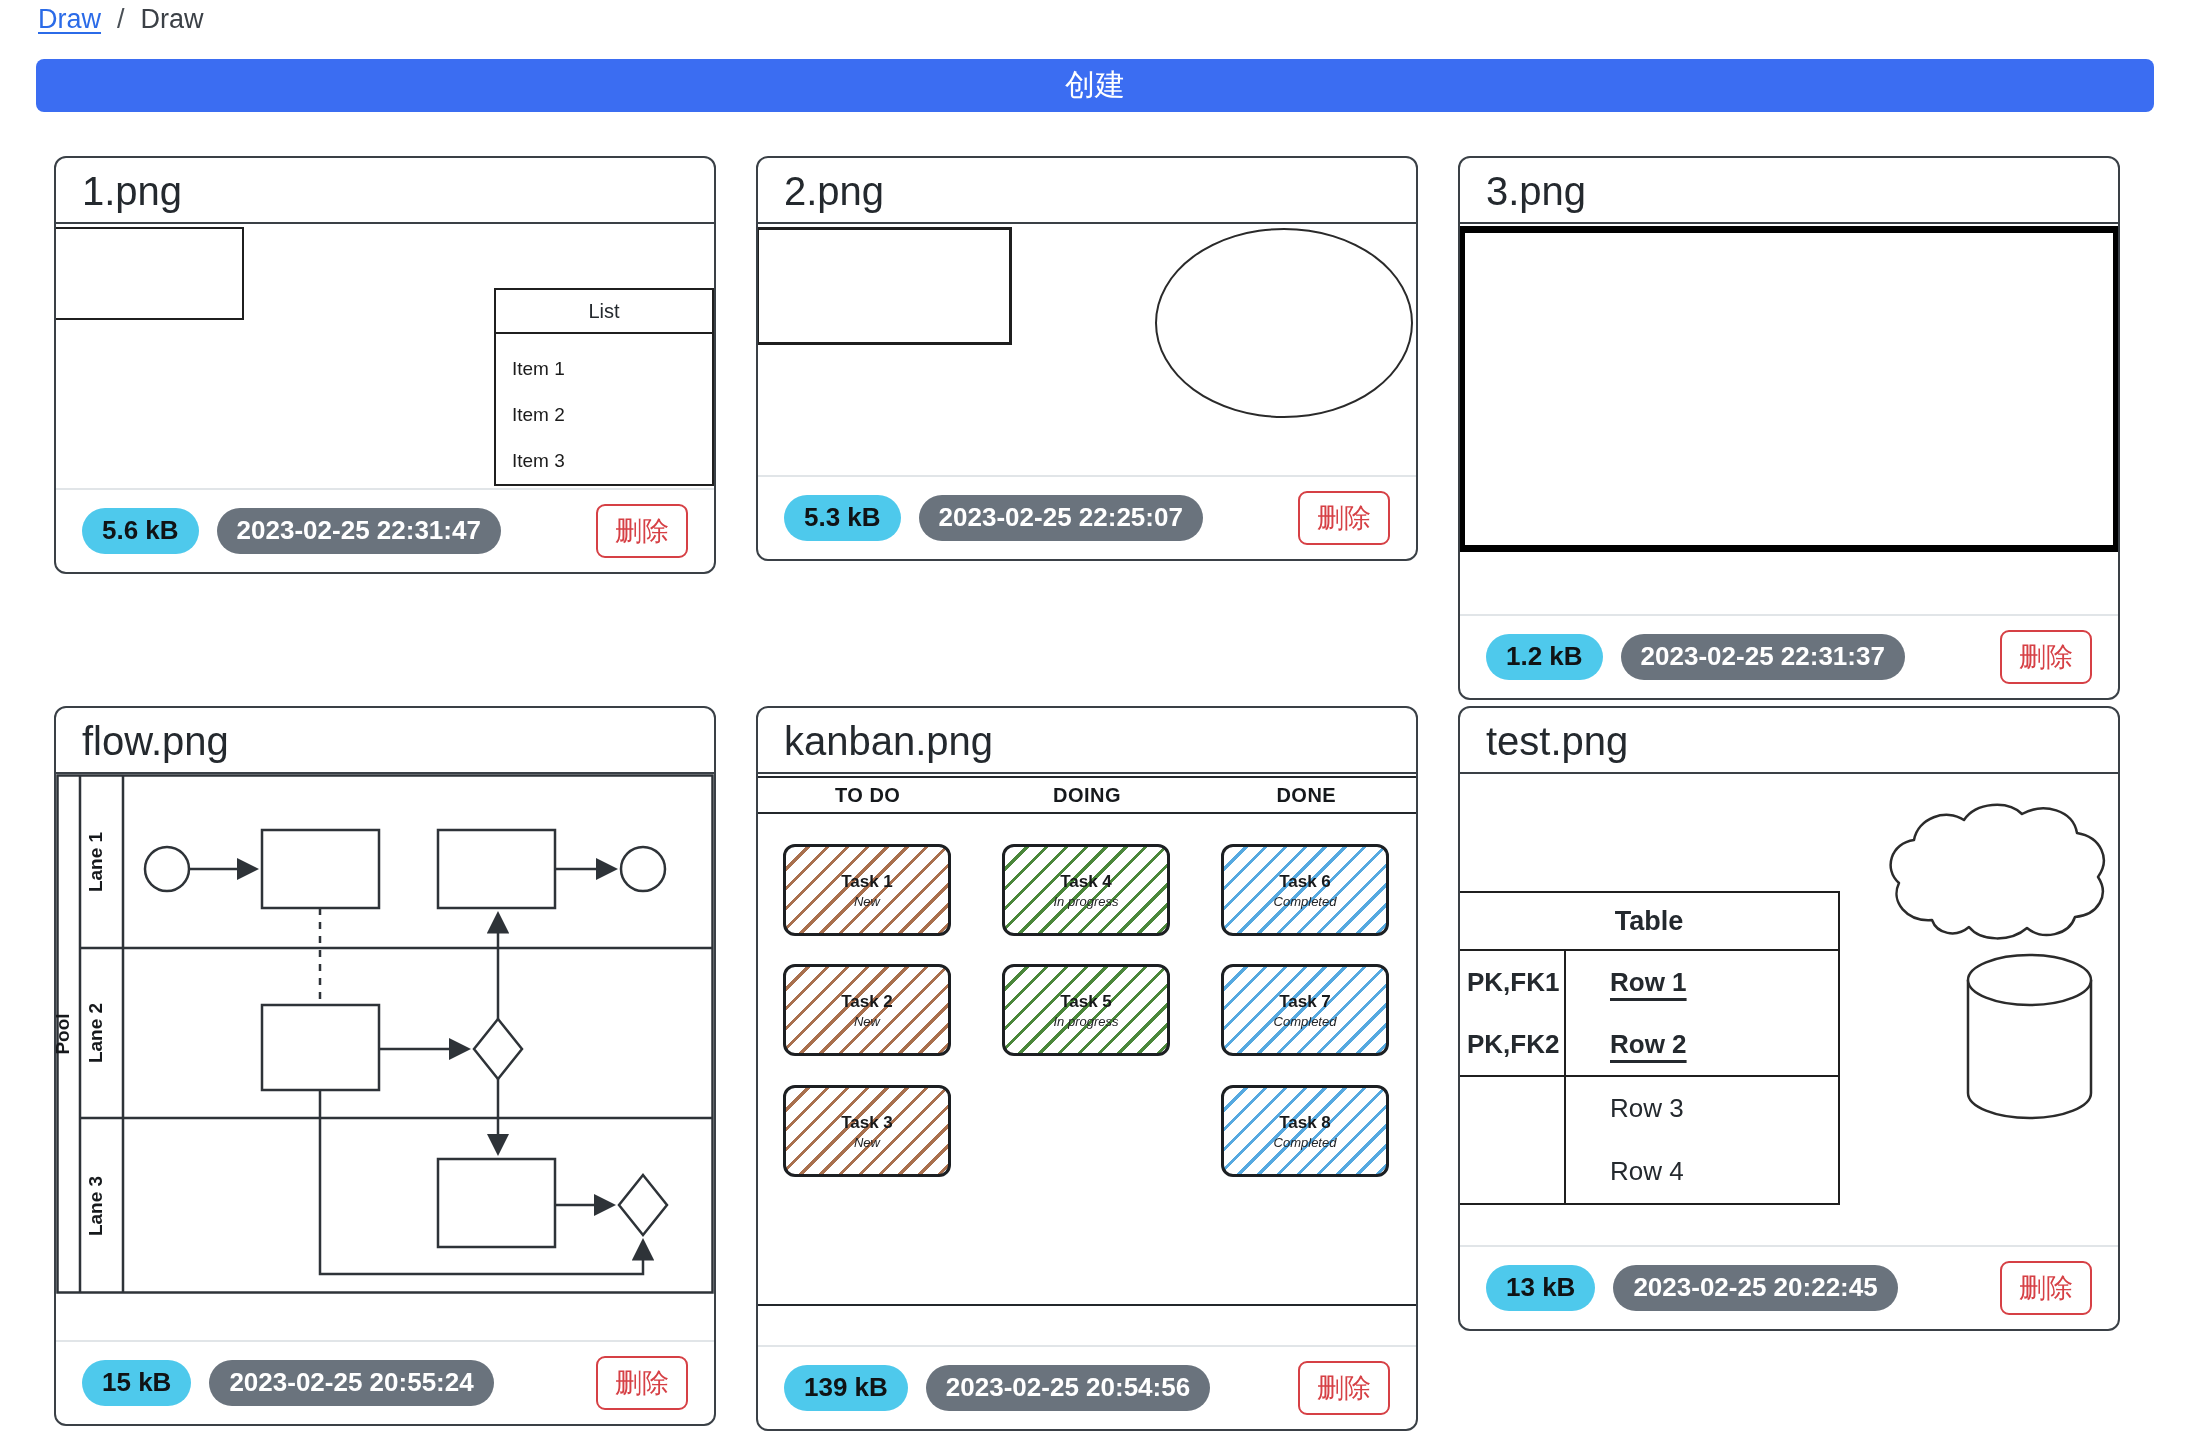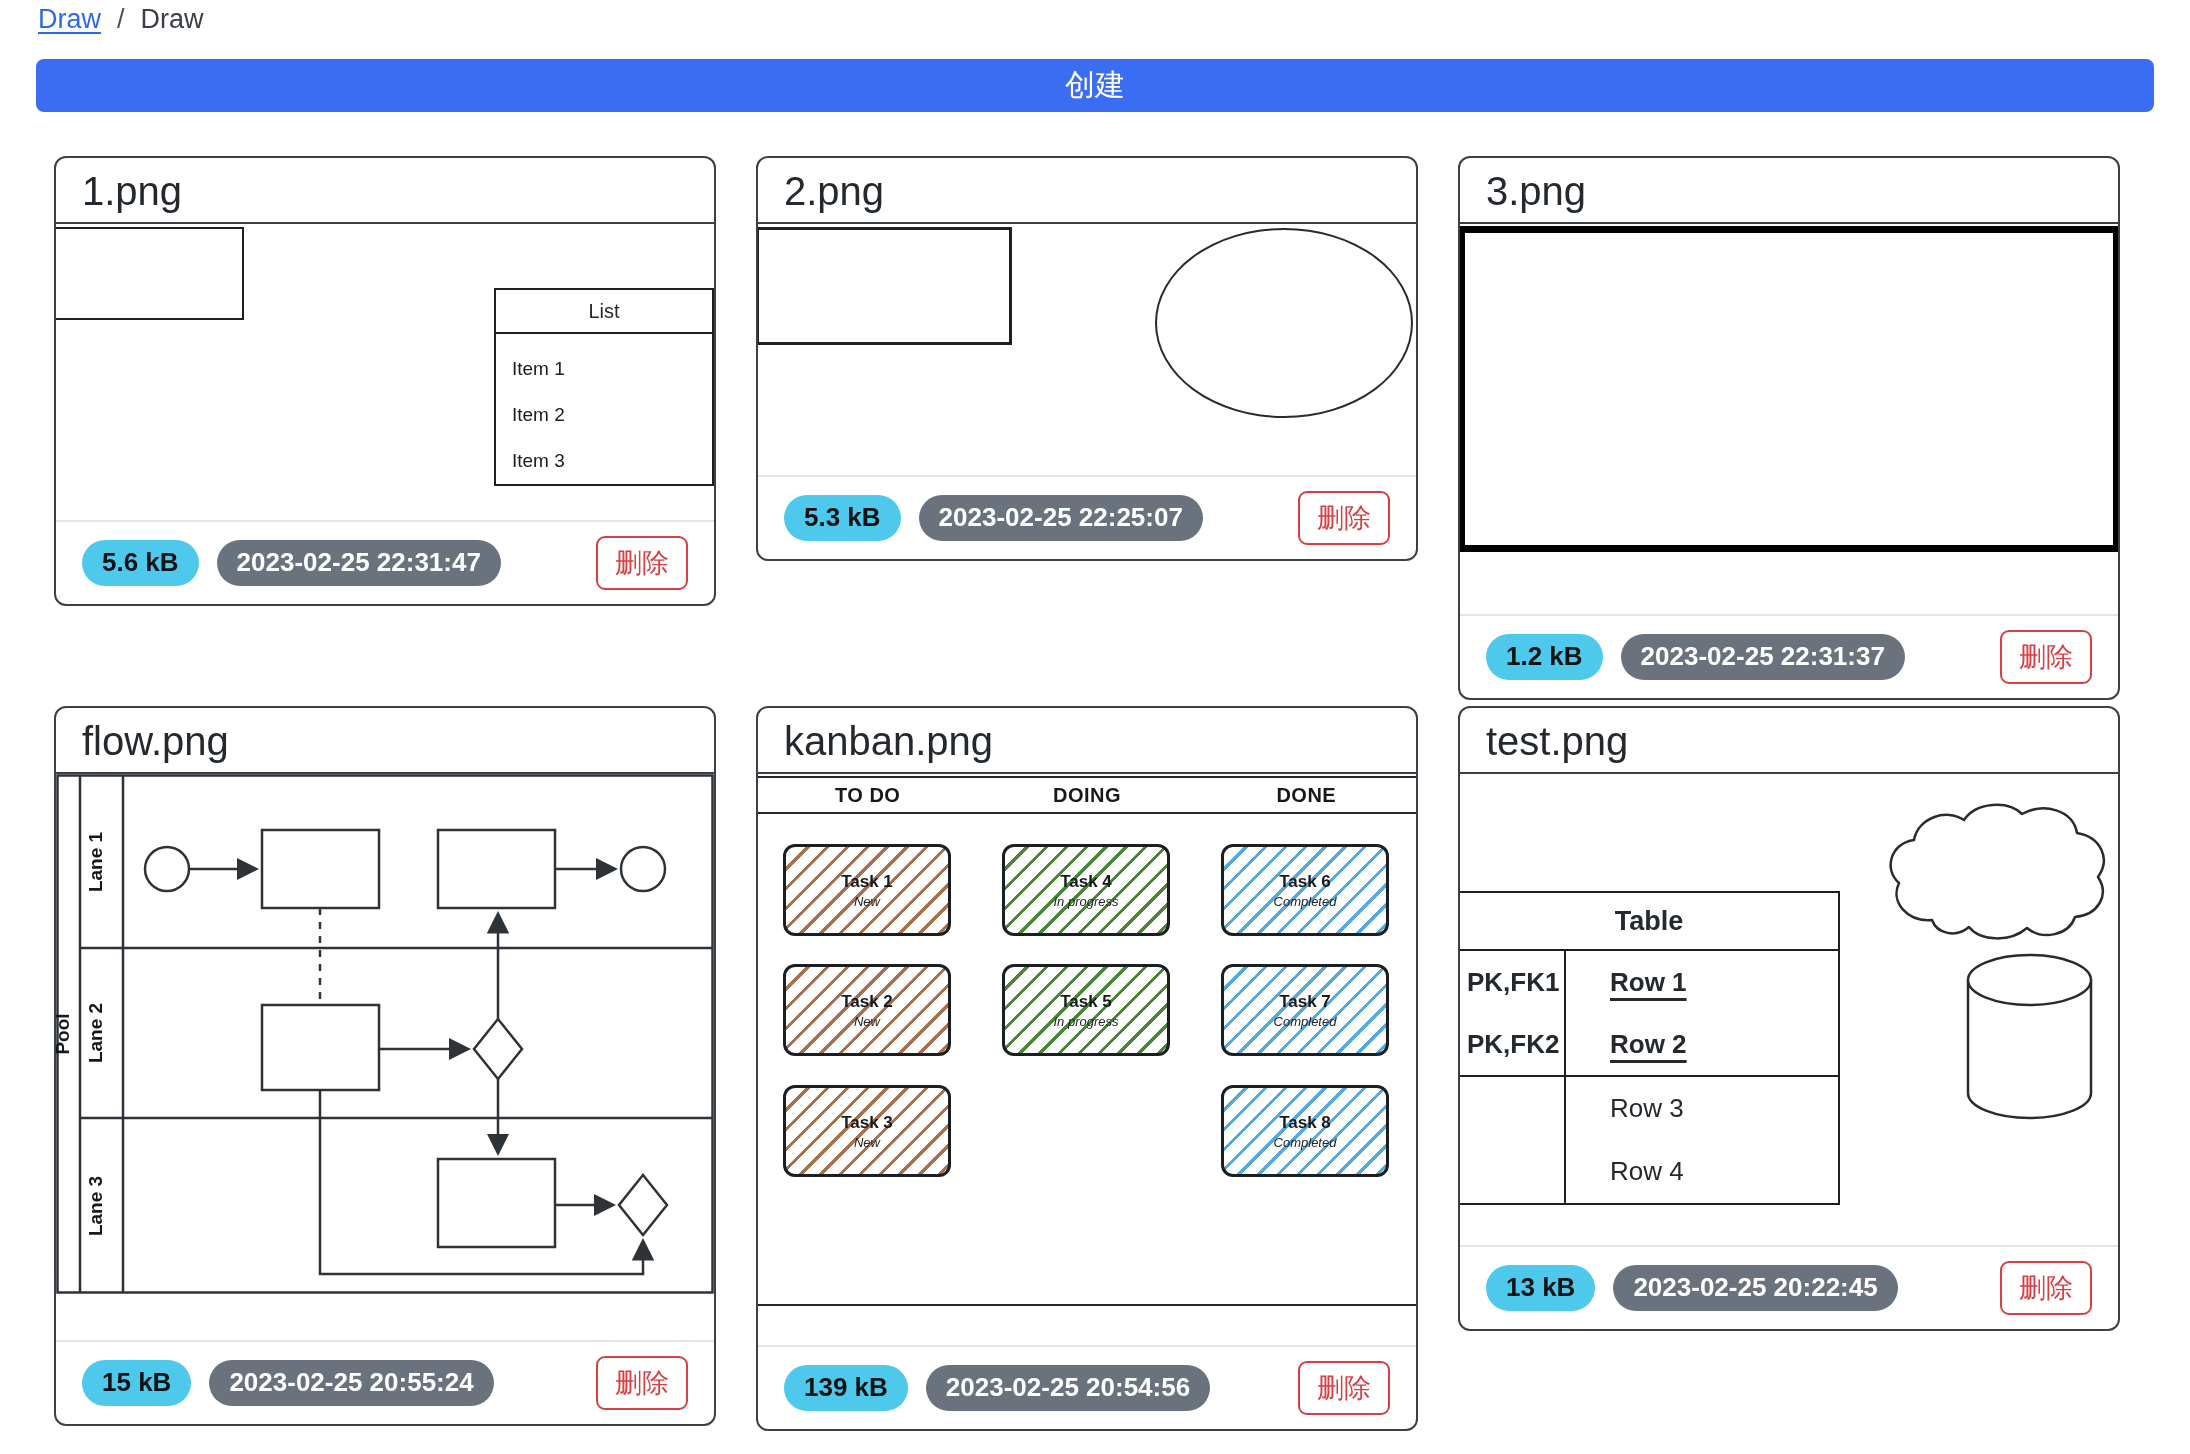--- a/index.html
+++ b/index.html
@@ -32,21 +32,21 @@
   }
   .card {
     border:2px solid #3a4046; border-radius:12px; background:#fff; overflow:hidden;
     display:flex; flex-direction:column;
   }
   .card-title {
     padding:12px 26px 10px; font-size:40px; font-weight:500; color:#24292e;
     border-bottom:2px solid #3a4046; line-height:1.05;
   }
   .preview { position:relative; background:#fff; }
-  .p1 { height:296px; } .p2 { height:251px; } .p3 { height:390px; }
+  .p1 { height:264px; } .p2 { height:251px; } .p3 { height:390px; }
   .p4 { height:566px; } .p5 { height:571px;text-align:right; } .p6 { height:471px; }
 
   .card-footer {
     display:flex; align-items:center; gap:18px;
     padding:14px 26px; border-top:2px solid #e1e5e8;
   }
   .badge { font-weight:700; font-size:26px; padding:8px 20px; border-radius:999px; line-height:1.15; white-space:nowrap; }
   .badge-size { background:#4ec9ec; color:#101315; }
   .badge-time { background:#6a737d; color:#fff; }
   .delete-btn {

